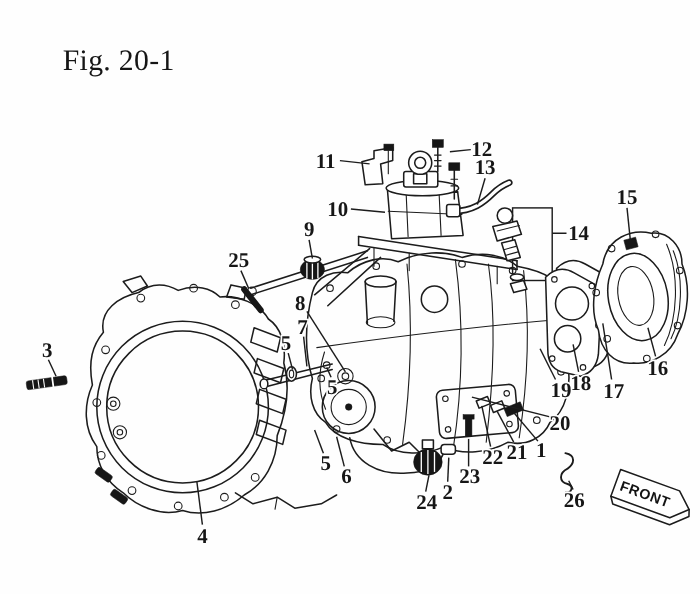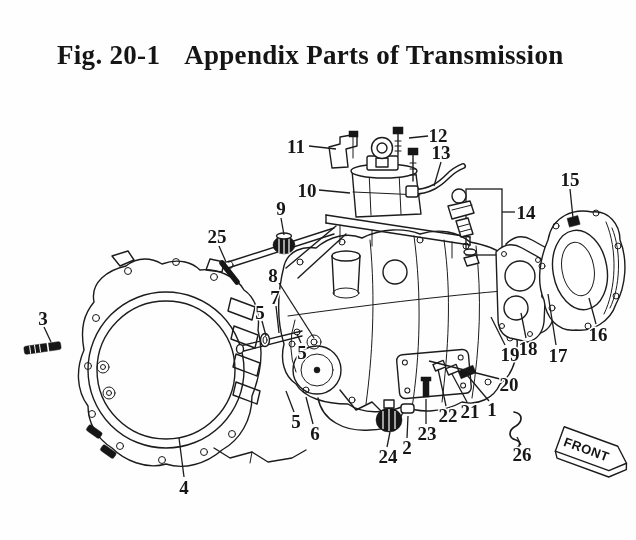--- a/index.html
+++ b/index.html
@@ -3,21 +3,21 @@
 <meta charset="utf-8">
 <style>
   html,body{margin:0;padding:0;}
   body{
     width:636px;height:540px;position:relative;overflow:hidden;
     background:#fefefe;
     font-family:"Liberation Serif","DejaVu Serif",serif;
   }
   .title{
     position:absolute;left:57px;top:40px;display:flex;gap:24px;
-    font-weight:700;font-size:27px;color:#151515;letter-spacing:.3px;
+    font-weight:400;font-size:27px;color:#151515;letter-spacing:.3px;
     font-family:"Liberation Serif","DejaVu Serif",serif;
   }
   svg.art{position:absolute;left:0;top:0;}
   .ln{fill:none;stroke:#1c1c1c;stroke-width:1.4;stroke-linecap:round;stroke-linejoin:round;}
   .thin{fill:none;stroke:#1c1c1c;stroke-width:1;stroke-linecap:round;}
   .wh{fill:#ffffff;stroke:#1c1c1c;stroke-width:1.4;stroke-linejoin:round;}
   .dk{fill:#161616;stroke:#161616;stroke-width:.5;}
   .leader{fill:none;stroke:#1c1c1c;stroke-width:1.3;}
   .callout{
     font-family:"Liberation Serif","DejaVu Serif",serif;
@@ -27,21 +27,20 @@
   .front-text{
     font-family:"Liberation Sans","DejaVu Sans",sans-serif;
     font-weight:700;font-size:13px;fill:#131313;letter-spacing:.5px;
   }
 </style>
 </head>
 <body>
 
 <div class="title">
   <span>Fig. 20-1</span>
-  <span>Appendix Parts of Transmission</span>
 </div>
 
 <svg class="art" width="636" height="540" viewBox="0 0 636 540">
 
   <g>
     <path class="ln" d="M94,302 C90,282 108,270 126,266 C138,256 152,258 162,264
       C178,258 192,262 200,270 C216,268 236,276 244,290 C256,298 260,314 258,330
       C264,352 260,376 252,396 C252,420 240,440 222,450 C206,464 184,470 166,464
       C146,470 124,460 112,448 C96,438 88,422 88,406 C76,390 76,368 84,350
       C80,328 84,314 94,302 Z"></path>

